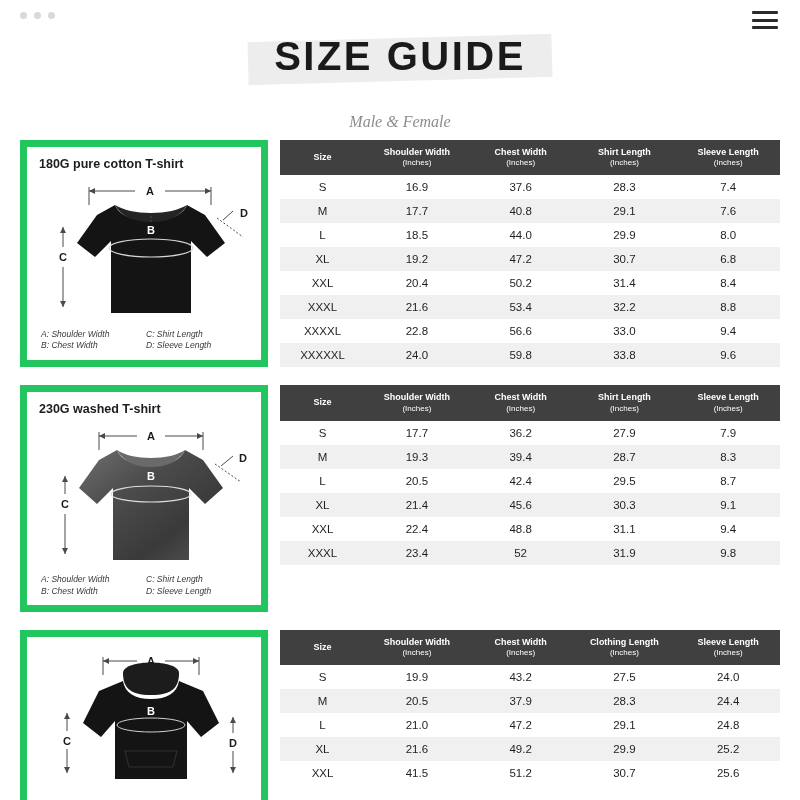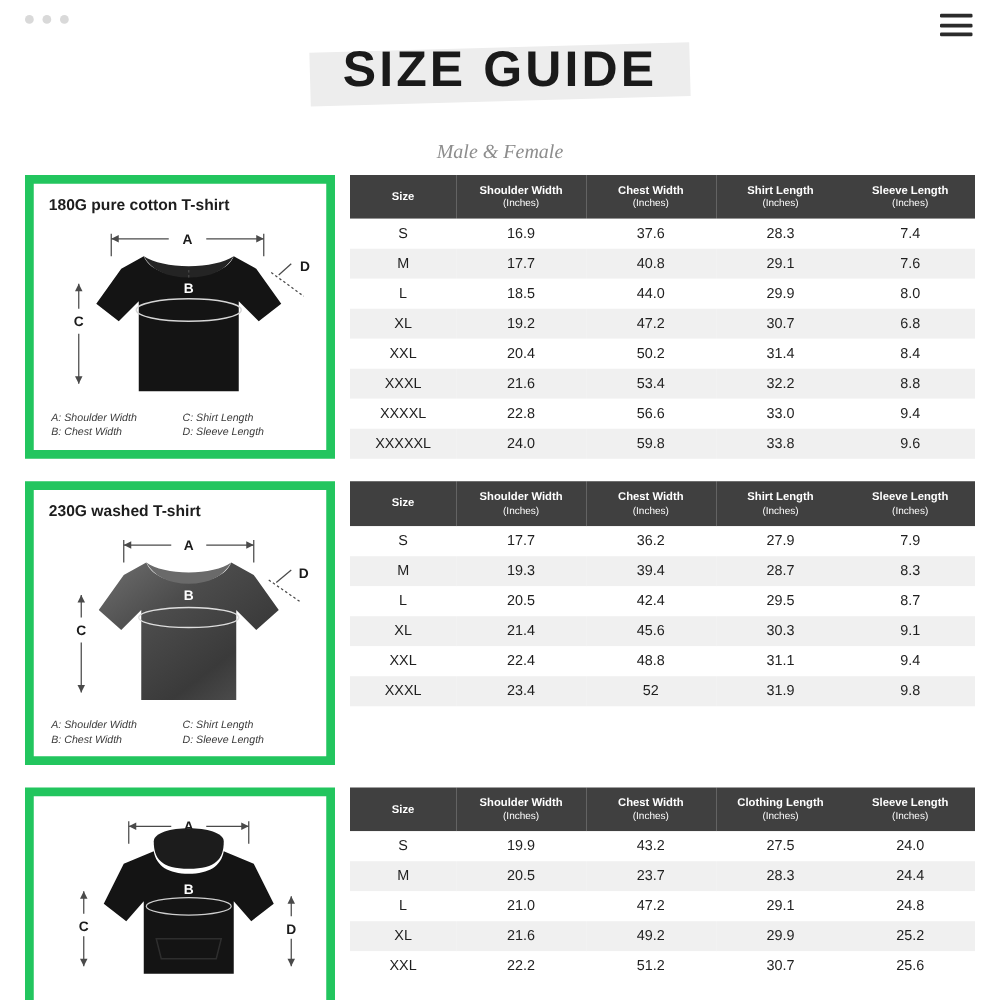--- a/index.html
+++ b/index.html
@@ -511,41 +511,41 @@
             <tr>
               <td class="size-cell">S</td>
               <td>19.9</td>
               <td>43.2</td>
               <td>27.5</td>
               <td>24.0</td>
             </tr>
             <tr>
               <td class="size-cell">M</td>
               <td>20.5</td>
-              <td>23.7</td>
+              <td>37.9</td>
               <td>28.3</td>
               <td>24.4</td>
             </tr>
             <tr>
               <td class="size-cell">L</td>
               <td>21.0</td>
               <td>47.2</td>
               <td>29.1</td>
               <td>24.8</td>
             </tr>
             <tr>
               <td class="size-cell">XL</td>
               <td>21.6</td>
               <td>49.2</td>
               <td>29.9</td>
               <td>25.2</td>
             </tr>
             <tr>
               <td class="size-cell">XXL</td>
-              <td>22.2</td>
+              <td>41.5</td>
               <td>51.2</td>
               <td>30.7</td>
               <td>25.6</td>
             </tr>
           </tbody>
         </table>
       </div>
     </div>
 
   </div>

